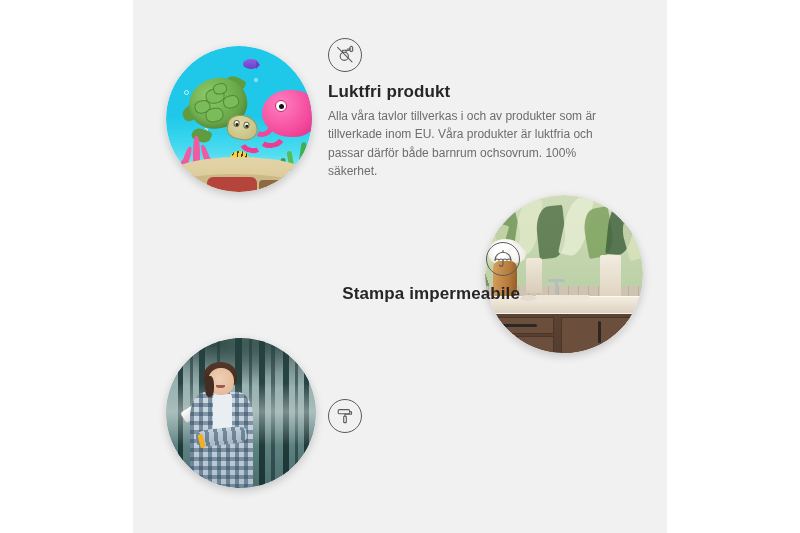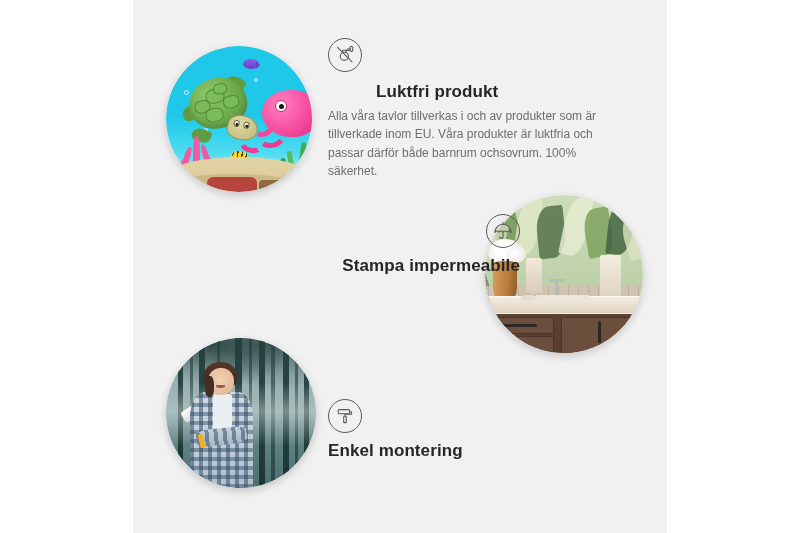--- a/index.html
+++ b/index.html
@@ -342,24 +342,24 @@
   }
   .feat-body {
     font-size: 12px;
     color: #6d6d6d;
     line-height: 1.52;
   }
 
   
   #feature-odorless { left: 195px; top: 38px; width: 300px; }
   #feature-odorless .icon-circle { margin-bottom: 9px; }
-  #feature-odorless .feat-title { margin-bottom: 5px; margin-left: 48px; }
-
-  
-  #feature-waterproof { left: 75px; top: 214px; width: 312px; text-align: right; }
+  #feature-odorless .feat-title { margin-bottom: 5px; }
+
+  
+  #feature-waterproof { left: 75px; top: 242px; width: 312px; text-align: right; }
   #feature-waterproof .icon-circle { margin-left: auto; margin-bottom: 7px; }
   #feature-waterproof .feat-title { margin-bottom: 3px; }
 
   
   #feature-assembly { left: 195px; top: 399px; width: 280px; }
   #feature-assembly .icon-circle { margin-bottom: 7px; }
   #feature-assembly .feat-title { margin-bottom: 3px; }
 </style>
 </head>
 <body>
@@ -512,17 +512,16 @@
     </div>
 
     <div class="feature" id="feature-assembly">
       <div class="icon-circle">
         <svg width="22" height="22" viewBox="0 0 22 22" fill="none" stroke="#5b5b5b" stroke-width="1.1" stroke-linecap="round" stroke-linejoin="round">
           <rect x="4.2" y="4.6" width="11.4" height="4.2" rx="1.1"></rect>
           <path d="M15.6 6.7 h1.9 v2.6 h-6.6 v1.9"></path>
           <rect x="9.7" y="11.2" width="2.6" height="6.4" rx="0.7"></rect>
         </svg>
       </div>
-      <div class="feat-title">Enkel montering</div>
     </div>
 
   </div>
 </div>
 
 </body></html>

